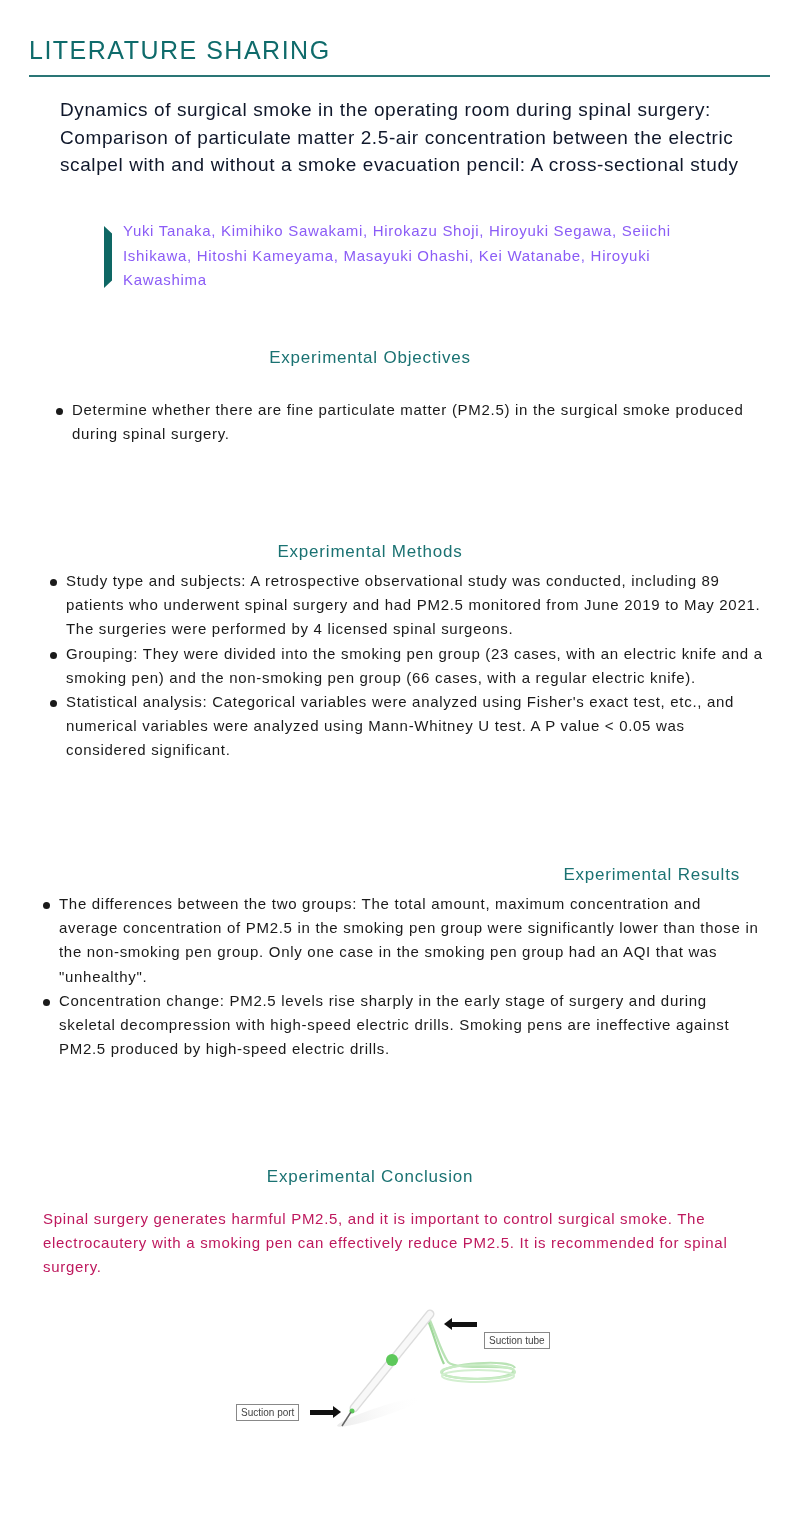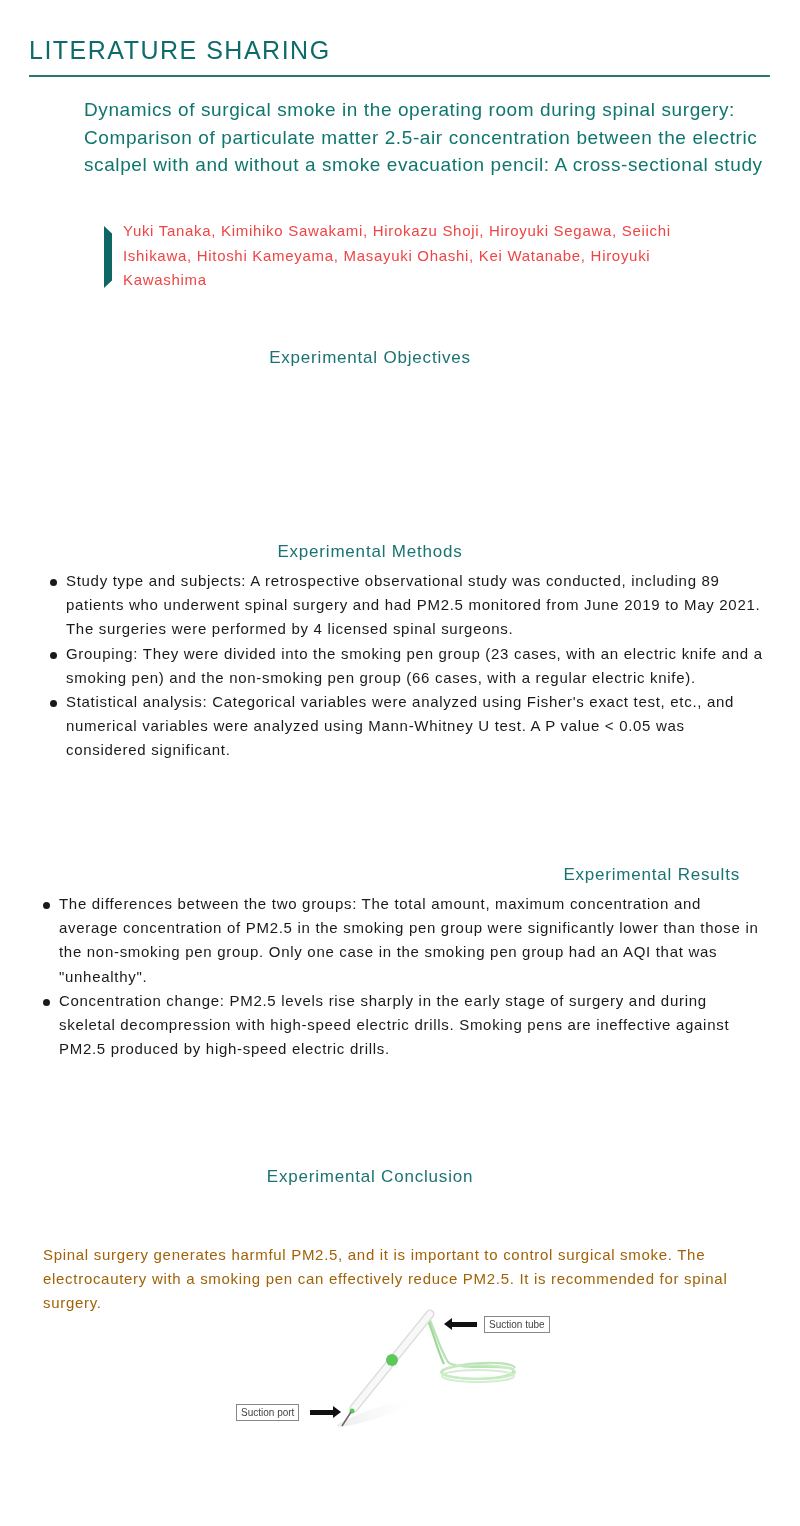--- a/index.html
+++ b/index.html
@@ -1,27 +1,27 @@
 <!DOCTYPE html>
 <html><head>
 <meta charset="utf-8">
 <style>
   html, body { margin: 0; padding: 0; background: #ffffff; }
   body { width: 800px; height: 1526px; position: relative; font-family: "Liberation Sans", sans-serif; color: #1a1a1a; overflow: hidden; }
   .header-title { position: absolute; left: 29px; top: 36px; font-size: 25px; letter-spacing: 1.5px; color: #0f6b6b; font-weight: normal; }
   .header-rule { position: absolute; left: 29px; top: 75px; width: 741px; height: 2px; background: #2a7676; }
-  .paper-title { position: absolute; left: 84px; top: 96px; width: 680px; font-size: 19px; line-height: 27.5px; letter-spacing: 0.6px; color: #0f766e; }
+  .paper-title { position: absolute; left: 60px; top: 96px; width: 680px; font-size: 19px; line-height: 27.5px; letter-spacing: 0.6px; color: #0f172a; }
   .authors { position: absolute; left: 104px; top: 219px; width: 620px; }
   .authors .bar { position: absolute; left: 0; top: 7px; width: 8px; height: 62px; background: #0e6764; clip-path: polygon(0 0, 100% 12%, 100% 88%, 0 100%); }
-  .authors .names { position: absolute; left: 19px; top: 0; width: 600px; font-size: 15px; line-height: 24.5px; letter-spacing: 0.7px; color: #ef4444; }
+  .authors .names { position: absolute; left: 19px; top: 0; width: 600px; font-size: 15px; line-height: 24.5px; letter-spacing: 0.7px; color: #8b5cf6; }
   .section-heading { position: absolute; left: 0; width: 740px; text-align: center; font-size: 17px; letter-spacing: 0.8px; color: #1a7272; }
   ul.bullets { position: absolute; margin: 0; padding: 0; list-style: none; font-size: 15px; line-height: 24.2px; letter-spacing: 0.7px; color: #1a1a1a; }
   ul.bullets li { position: relative; padding-left: 16px; }
   ul.bullets li::before { content: ""; position: absolute; left: 0; top: 10px; width: 7px; height: 7px; border-radius: 50%; background: #1a1a1a; }
-  .conclusion-text { position: absolute; left: 43px; top: 1207px; width: 720px; font-size: 15px; line-height: 24.2px; letter-spacing: 0.7px; color: #a16207; margin-top: 36px; }
+  .conclusion-text { position: absolute; left: 43px; top: 1207px; width: 720px; font-size: 15px; line-height: 24.2px; letter-spacing: 0.7px; color: #be185d; }
   .figure { position: absolute; left: 230px; top: 1300px; width: 340px; height: 140px; }
   .label-box { position: absolute; border: 1px solid #888; background: #fff; font-size: 10px; color: #444; padding: 1px 4px; line-height: 13px; white-space: nowrap; }
   .arrow { position: absolute; height: 5px; background: #111; }
   .arrow.left::before { content: ""; position: absolute; left: -7px; top: -4px; border-right: 8px solid #111; border-top: 6.5px solid transparent; border-bottom: 6.5px solid transparent; }
   .arrow.right::after { content: ""; position: absolute; right: -7px; top: -4px; border-left: 8px solid #111; border-top: 6.5px solid transparent; border-bottom: 6.5px solid transparent; }
 </style>
 </head>
 <body>
 
 <h1 class="header-title" style="margin:0;">LITERATURE SHARING</h1>
@@ -29,20 +29,21 @@
 
 <div class="paper-title">Dynamics of surgical smoke in the operating room during spinal surgery: Comparison of particulate matter 2.5-air concentration between the electric scalpel with and without a smoke evacuation pencil: A cross-sectional study</div>
 
 <div class="authors">
   <div class="bar"></div>
   <div class="names">Yuki Tanaka, Kimihiko Sawakami, Hirokazu Shoji, Hiroyuki Segawa, Seiichi Ishikawa, Hitoshi Kameyama, Masayuki Ohashi, Kei Watanabe, Hiroyuki Kawashima</div>
 </div>
 
 <div class="section-heading" style="top:348px;">Experimental Objectives</div>
 <ul class="bullets" style="left:56px; top:398px; width:700px;">
+  <li>Determine whether there are fine particulate matter (PM2.5) in the surgical smoke produced during spinal surgery.</li>
 </ul>
 
 <div class="section-heading" style="top:542px;">Experimental Methods</div>
 <ul class="bullets" style="left:50px; top:569px; width:720px;">
   <li>Study type and subjects: A retrospective observational study was conducted, including 89 patients who underwent spinal surgery and had PM2.5 monitored from June 2019 to May 2021. The surgeries were performed by 4 licensed spinal surgeons.</li>
   <li>Grouping: They were divided into the smoking pen group (23 cases, with an electric knife and a smoking pen) and the non-smoking pen group (66 cases, with a regular electric knife).</li>
   <li>Statistical analysis: Categorical variables were analyzed using Fisher's exact test, etc., and numerical variables were analyzed using Mann-Whitney U test. A P value &lt; 0.05 was considered significant.</li>
 </ul>
 
 <div class="section-heading" style="top:865px;text-align:right;">Experimental Results</div>
@@ -71,16 +72,16 @@
       <ellipse cx="248" cy="76" rx="36" ry="6" stroke="#d3efd0"></ellipse>
     </g>
 
     <line x1="200" y1="14" x2="124" y2="108" stroke="#dcdcdc" stroke-width="9" stroke-linecap="round"></line>
     <line x1="200" y1="14" x2="124" y2="108" stroke="#f8f8f8" stroke-width="6" stroke-linecap="round"></line>
     <circle cx="162" cy="60" r="6" fill="#5dc85a"></circle>
     <circle cx="122" cy="111" r="2.5" fill="#5dc85a"></circle>
     <line x1="121" y1="112" x2="112" y2="126" stroke="#666" stroke-width="1.5"></line>
   </svg>
   <div class="arrow left" style="left:221px; top:22px; width:26px;"></div>
-  <div class="label-box" style="left:254px; top:16px;">Suction tube</div>
+  <div class="label-box" style="left:254px; top:32px;">Suction tube</div>
   <div class="label-box" style="left:6px; top:104px;">Suction port</div>
   <div class="arrow right" style="left:80px; top:110px; width:24px;"></div>
 </div>
 
 </body></html>

